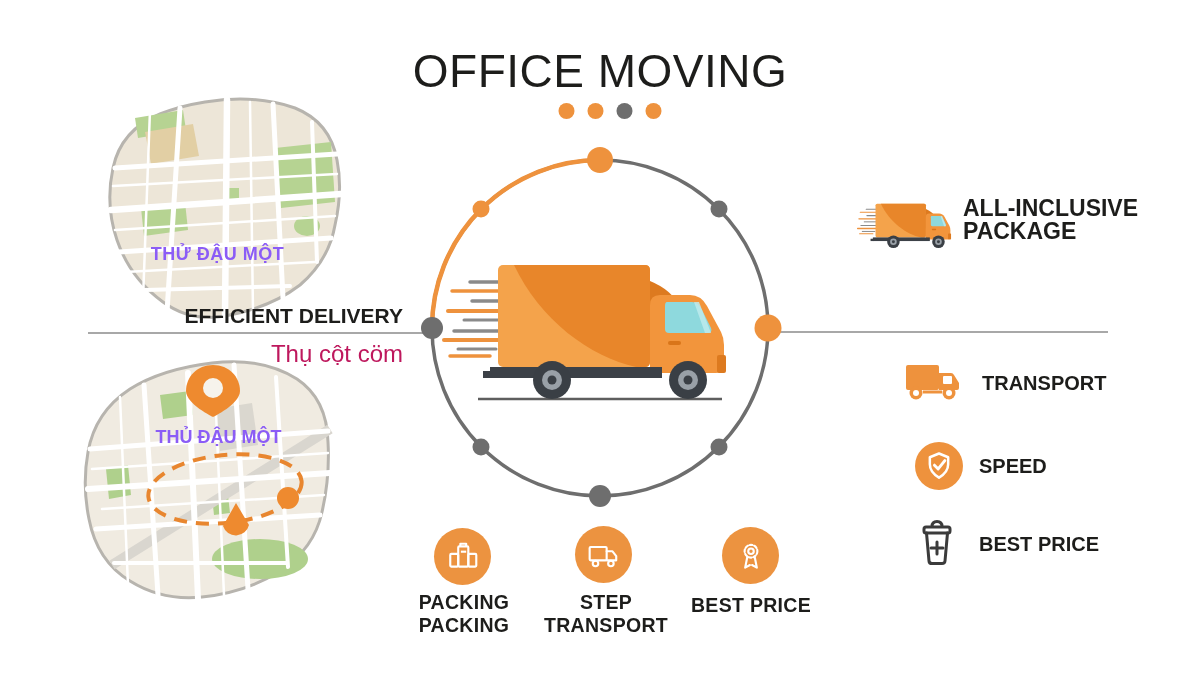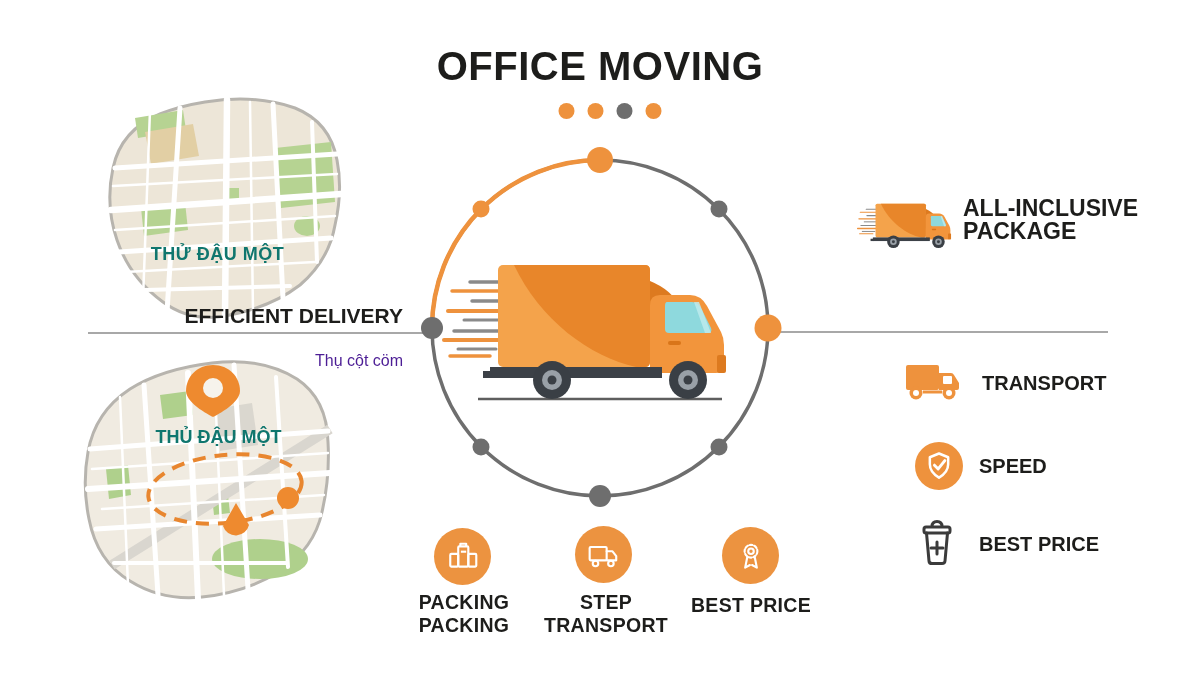--- a/index.html
+++ b/index.html
@@ -2,28 +2,28 @@
 <html><head>
 <meta charset="utf-8">
 <style>
   html,body{margin:0;padding:0;background:#e9e9e9;}
   .stage{
     position:relative; width:1200px; height:675px; background:#ffffff;
     font-family:"Liberation Sans","DejaVu Sans",sans-serif; color:#1d1d1b;
     overflow:hidden; margin:0 auto;
   }
   .abs{position:absolute;}
-  .title{top:44px; left:0; width:100%; text-align:center; font-size:40px; font-weight:bold; letter-spacing:.5px;}
+  .title{top:44px; left:0; width:100%; text-align:center; font-size:46px; font-weight:normal; letter-spacing:.5px;}
   .title-dots{top:103px; left:50%; transform:translateX(-41.5px); display:flex; gap:13px;}
   .tdot{width:16px; height:16px; border-radius:50%; background:#ccc;}
   .hline{height:2px; background:#a8a8a8;}
   .heading-block{top:304px; right:797px; text-align:right;}
   .heading{font-size:21px; font-weight:bold; white-space:nowrap;}
-  .subheading{font-size:16px; color:#4c1d95; margin-top:24px; white-space:nowrap; font-weight:normal;}
-  .map-label{position:absolute; left:0; width:100%; text-align:center; font-weight:bold; color:#0f766e;}
+  .subheading{font-size:24px; color:#be185d; margin-top:12px; white-space:nowrap; font-weight:normal;}
+  .map-label{position:absolute; left:0; width:100%; text-align:center; font-weight:bold; color:#8b5cf6;}
   .map-label.top-map{top:154px; font-size:18px; letter-spacing:.5px;}
   .map-label.bottom-map{top:70px; font-size:18px; padding-left:28px; box-sizing:border-box;}
   .pkg-label{left:963px; top:197px; font-size:23px; font-weight:bold; line-height:23px;}
   .item-label{font-size:20px; font-weight:bold; white-space:nowrap;}
   .speed-badge{left:915px; top:442px; width:48px; height:48px; border-radius:50%; background:#EE923D;
     display:flex; align-items:center; justify-content:center;}
   .feature-circle{width:57px; height:57px; border-radius:50%; background:#EC9340;
     display:flex; align-items:center; justify-content:center;}
   .feature-label{font-size:19.5px; font-weight:bold; text-align:center; line-height:23px; letter-spacing:.3px;}
 </style>

